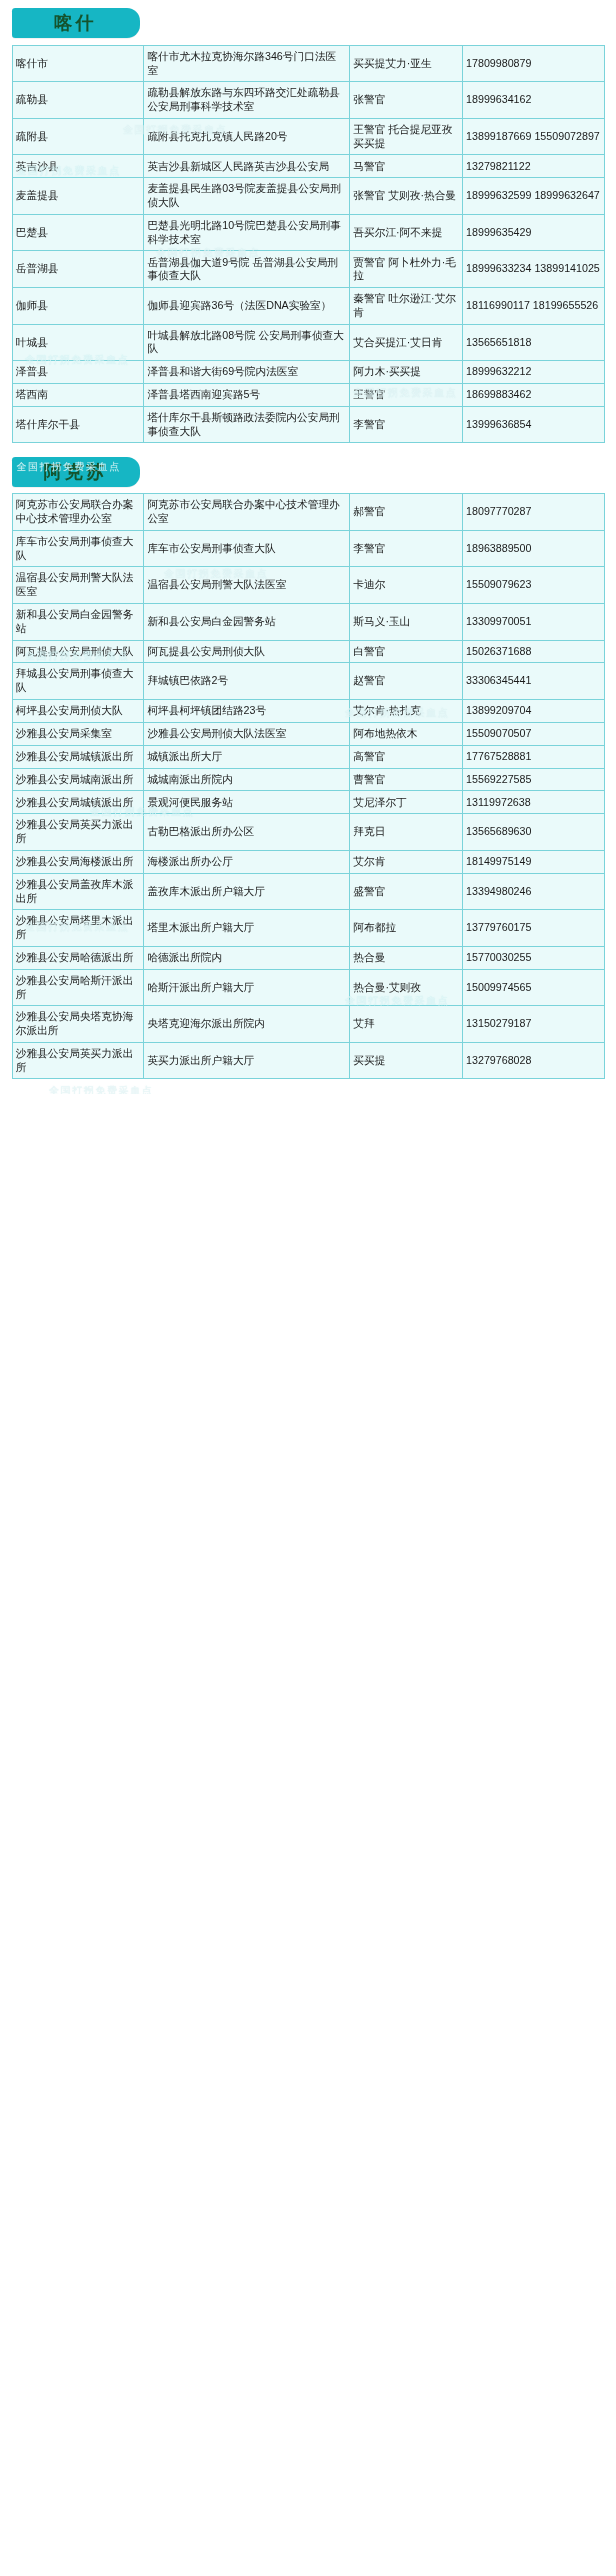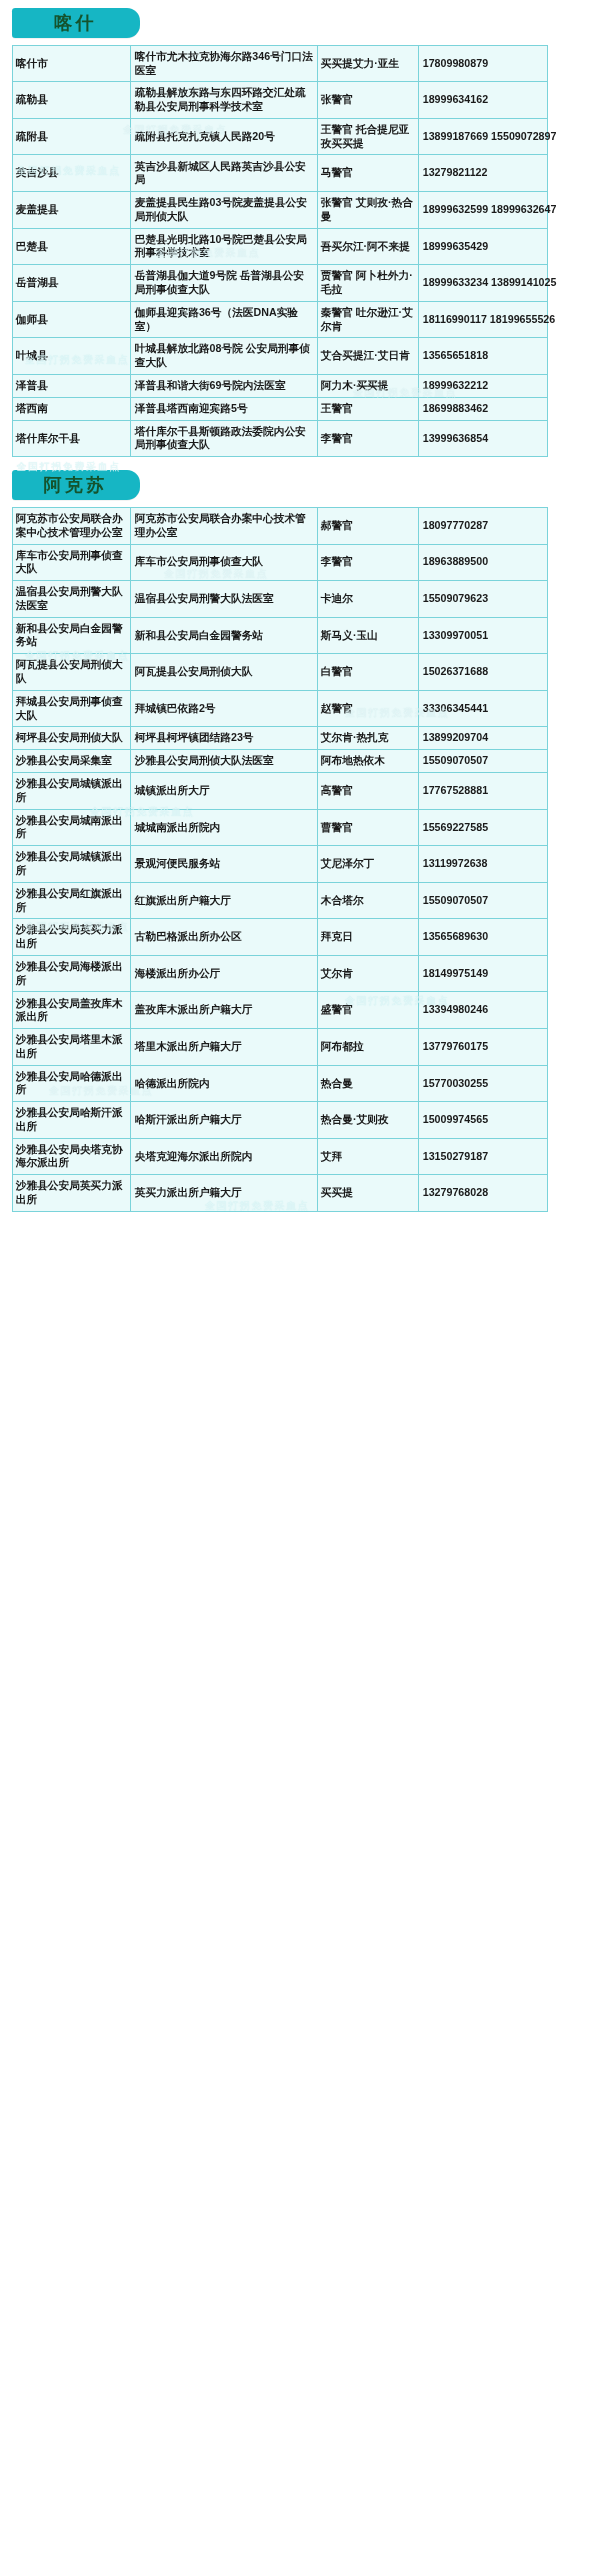--- a/index.html
+++ b/index.html
@@ -35,24 +35,23 @@
   .section-header .title {
     color: #14532d;
     font-size: 18px;
     font-weight: bold;
     letter-spacing: 3.3px;
   }
   
   table.grid {
     border-collapse: collapse;
     margin: 0 11.5px;
-    width: 536px;
+    width: 593px;
     table-layout: fixed;
     background: #14532d;
-    font-weight: bold;
   }
   table.grid td {
     border: 0.8px solid #7ad3da;
     padding: 4.1px 3.3px;
     font-size: 10.7px;
     line-height: 1.28;
     vertical-align: middle;
     background: #eafafa;
     word-break: break-all;
   }
@@ -229,26 +228,20 @@
             <td class="c0">沙雅县公安局城南派出所</td>
             <td class="c1">城城南派出所院内</td>
             <td class="c2">曹警官</td>
             <td class="c3 phone">15569227585</td>
           </tr>
           <tr>
             <td class="c0">沙雅县公安局城镇派出所</td>
             <td class="c1">景观河便民服务站</td>
             <td class="c2">艾尼泽尔丁</td>
             <td class="c3 phone">13119972638</td>
-          </tr>
-          <tr>
-            <td class="c0">沙雅县公安局红旗派出所</td>
-            <td class="c1">红旗派出所户籍大厅</td>
-            <td class="c2">木合塔尔</td>
-            <td class="c3 phone">15509070507</td>
           </tr>
           <tr>
             <td class="c0">沙雅县公安局英买力派出所</td>
             <td class="c1">古勒巴格派出所办公区</td>
             <td class="c2">拜克日</td>
             <td class="c3 phone">13565689630</td>
           </tr>
           <tr>
             <td class="c0">沙雅县公安局海楼派出所</td>
             <td class="c1">海楼派出所办公厅</td>

